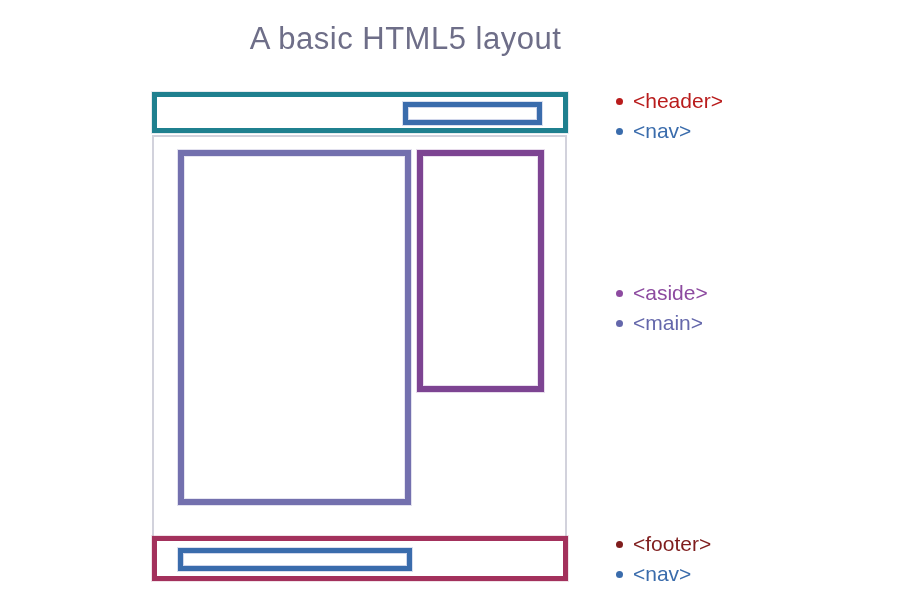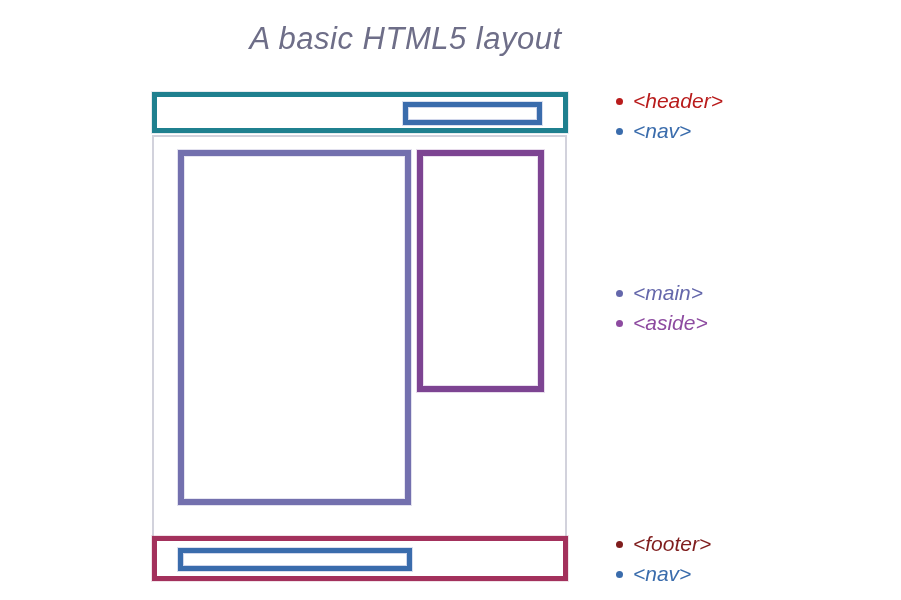--- a/index.html
+++ b/index.html
@@ -7,21 +7,20 @@
     padding: 0;
     background: #ffffff;
     font-family: "Liberation Sans", sans-serif;
   }
   .canvas {
     position: relative;
     width: 811px;
     height: 600px;
     background: #ffffff;
     overflow: hidden;
-    font-style: italic;
   }
   .page-title {
     position: absolute;
     top: 21px;
     left: 0;
     width: 100%;
     text-align: center;
     font-size: 31px;
     font-weight: 400;
     letter-spacing: 0.5px;
@@ -127,27 +126,27 @@
       <span class="bullet"></span>
       <span class="legend-label">&lt;header&gt;</span>
     </div>
     <div class="legend-item" style="color: rgb(58, 108, 172);">
       <span class="bullet"></span>
       <span class="legend-label">&lt;nav&gt;</span>
     </div>
   </div>
 
   <div class="legend-group legend-group-2">
+    <div class="legend-item" style="color: rgb(141, 75, 160);">
+      <span class="bullet"></span>
+      <span class="legend-label">&lt;aside&gt;</span>
+    </div>
     <div class="legend-item" style="color: rgb(100, 103, 171);">
       <span class="bullet"></span>
       <span class="legend-label">&lt;main&gt;</span>
-    </div>
-    <div class="legend-item" style="color: rgb(141, 75, 160);">
-      <span class="bullet"></span>
-      <span class="legend-label">&lt;aside&gt;</span>
     </div>
   </div>
 
   <div class="legend-group legend-group-3">
     <div class="legend-item" style="color: #7f1d1d;">
       <span class="bullet"></span>
       <span class="legend-label">&lt;footer&gt;</span>
     </div>
     <div class="legend-item" style="color: rgb(58, 108, 172);">
       <span class="bullet"></span>

